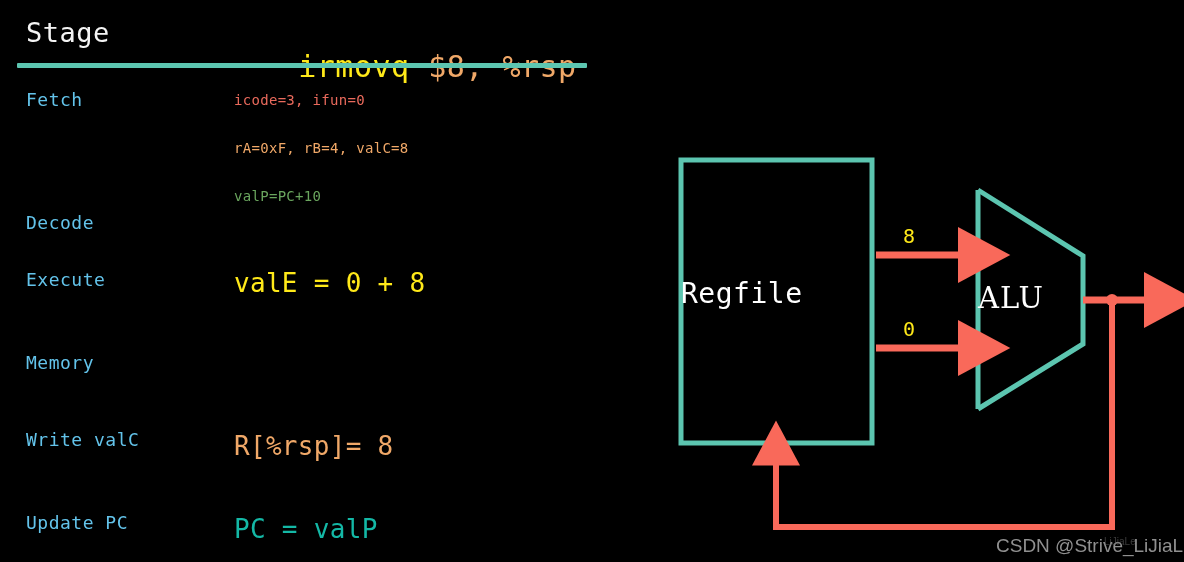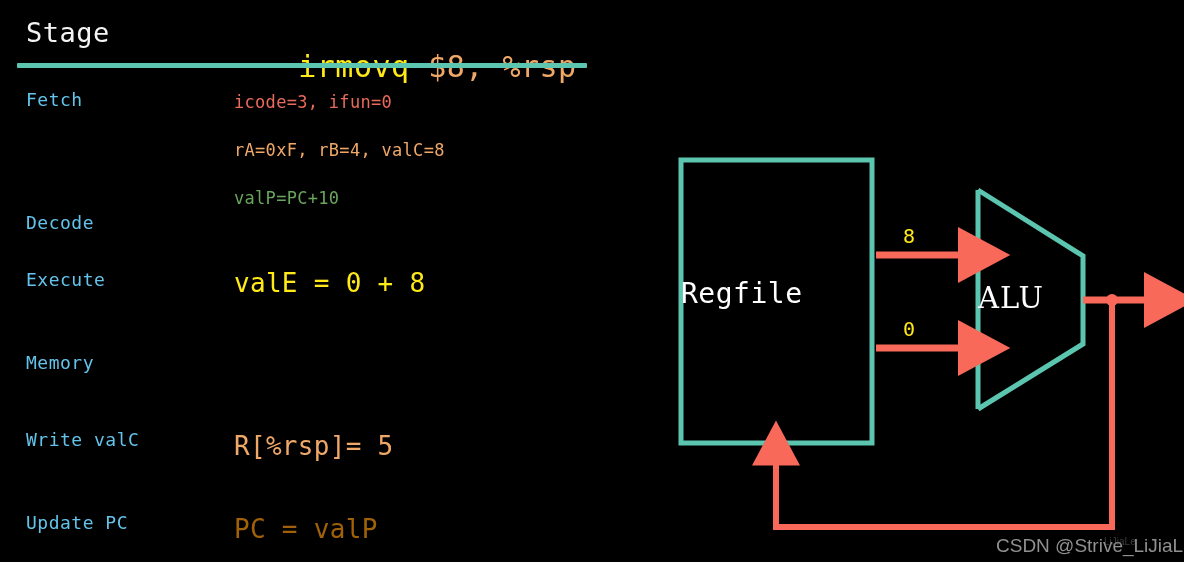--- a/index.html
+++ b/index.html
@@ -55,21 +55,21 @@
     font-size: 18px;
     color: #63c3ea;
     white-space: pre;
     letter-spacing: 0.5px;
   }
 
   
   .detail {
     position: absolute;
     left: 234px;
-    font-size: 17px;
+    font-size: 14px;
     white-space: pre;
     letter-spacing: 0.3px;
   }
   .detail.big { font-size: 26px; }
 
   
   #diagram {
     position: absolute;
     left: 0;
     top: 0;
@@ -148,23 +148,23 @@
   <div class="stage-name" style="top:269px">Execute</div>
   <div class="stage-name" style="top:429px">Write valC</div>
   <div class="stage-name" style="top:512px">Update PC</div>
 
   <div class="detail" style="top:92px;color:#ea6a5c">icode=3, ifun=0</div>
   <div class="detail" style="top:140px;color:#f0a868">rA=0xF, rB=4, valC=8</div>
   <div class="detail" style="top:188px;color:#6aa55e">valP=PC+10</div>
 
   <div class="detail big" style="top:268px;color:#ffe919">valE = 0 + 8</div>
 
-  <div class="detail big" style="top:431px;color:#f0a868">R[%rsp]= 5</div>
+  <div class="detail big" style="top:431px;color:#f0a868">R[%rsp]= 8</div>
 
-  <div class="detail big" style="top:514px;color:#a16207">PC = valP</div>
+  <div class="detail big" style="top:514px;color:#14b8a6">PC = valP</div>
 
   <svg id="diagram" viewBox="0 0 1184 562" xmlns="http://www.w3.org/2000/svg">
 
     <defs>
       <marker id="coral-arrow" markerWidth="10" markerHeight="10" refX="0.6" refY="4" orient="auto" markerUnits="strokeWidth">
         <path d="M0,0 L0,8 L7.5,4 z" fill="#f9695a"></path>
       </marker>
     </defs>
 
     <rect x="681" y="160" width="191" height="283" fill="none" stroke="#5cc5b0" stroke-width="5"></rect>

